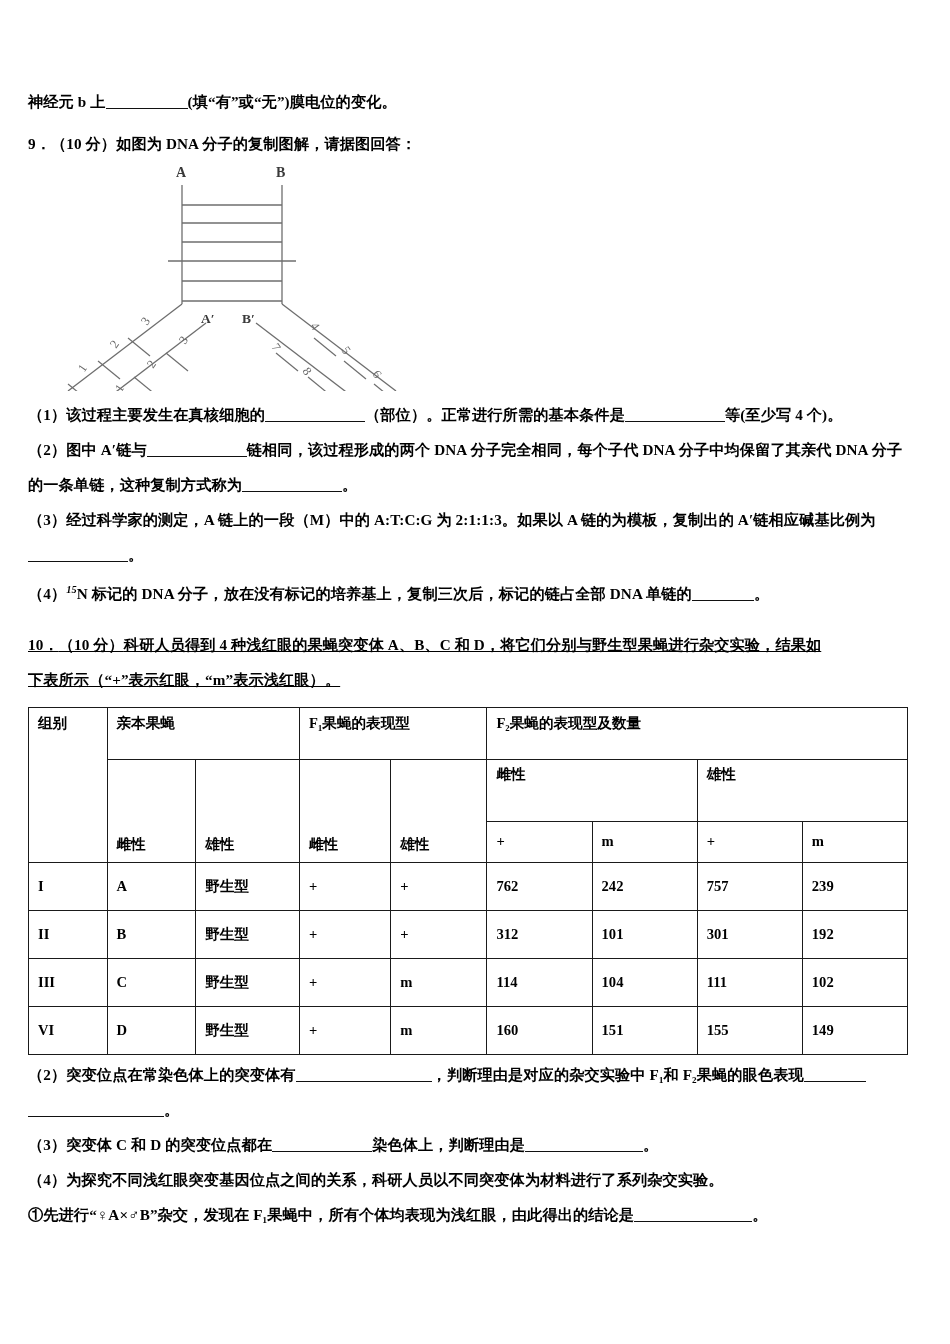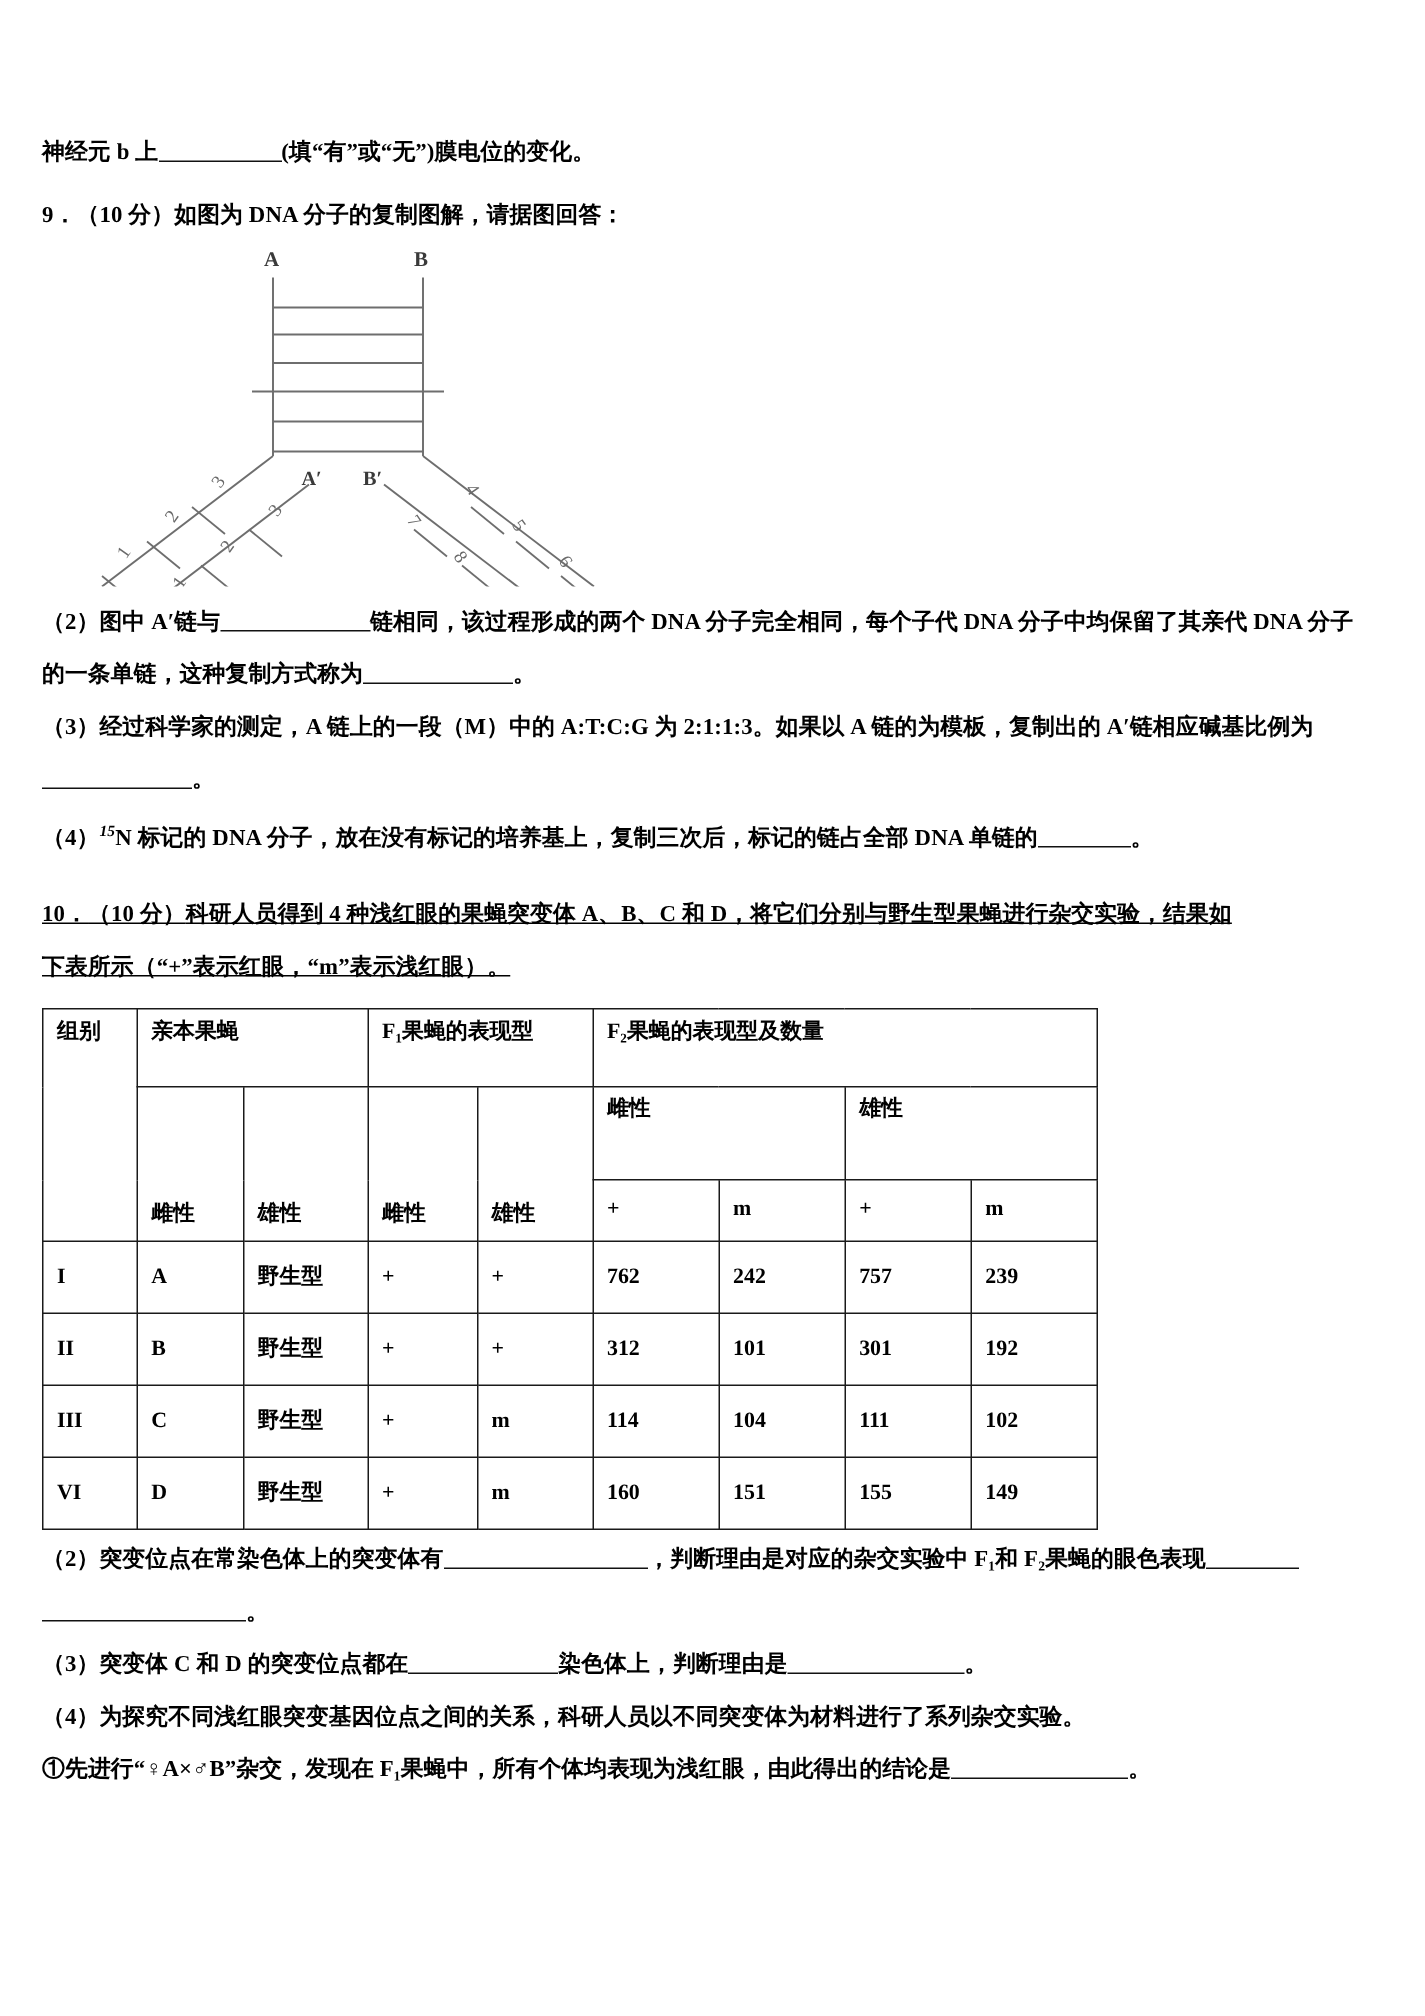--- a/index.html
+++ b/index.html
@@ -72,21 +72,21 @@
   .q9-items .para { margin-bottom: 0px; }
 
   
   .q10-head { margin-top: 16px; text-decoration: underline; }
 
   
   table.data {
     border-collapse: collapse;
     margin-top: 10px;
     margin-bottom: 2px;
-    width: 704px;
+    width: 880px;
     table-layout: fixed;
     font-size: 14.6px;
     font-weight: bold;
   }
   table.data th, table.data td {
     border: 1.3px solid #1a1a1a;
     padding: 0 9px;
     text-align: left;
     vertical-align: middle;
     font-weight: bold;
@@ -186,20 +186,23 @@
           <text transform="translate(287,232) rotate(55)">9</text>
           <text transform="translate(264,163) rotate(55)">4</text>
           <text transform="translate(295,187) rotate(55)">5</text>
           <text transform="translate(326,211) rotate(55)">6</text>
         </g>
       </svg>
     </div>
 
     <div class="q9-items">
 
+      <p class="para">
+        <span>（1）</span><span>该过程主要发生在真核细胞的</span><span class="blank-l"></span><span>（部位）。正常进行所需的基本条件是</span><span class="blank-l"></span><span>等(至少写 4 个)。</span>
+      </p>
 
       <p class="para">
         <span>（2）</span><span>图中 A′链与</span><span class="blank-l"></span><span>链相同，该过程形成的两个 DNA 分子完全相同，每个子代 DNA 分子中均保留了其亲代 DNA 分子的一条单链，这种复制方式称为</span><span class="blank-l"></span><span>。</span>
       </p>
 
       <p class="para">
         <span>（3）</span><span>经过科学家的测定，A 链上的一段（M）中的 A:T:C:G 为 2:1:1:3。如果以 A 链的为模板，复制出的 A′链相应碱基比例为</span><span class="blank-l"></span><span>。</span>
       </p>
 
       <p class="para">

